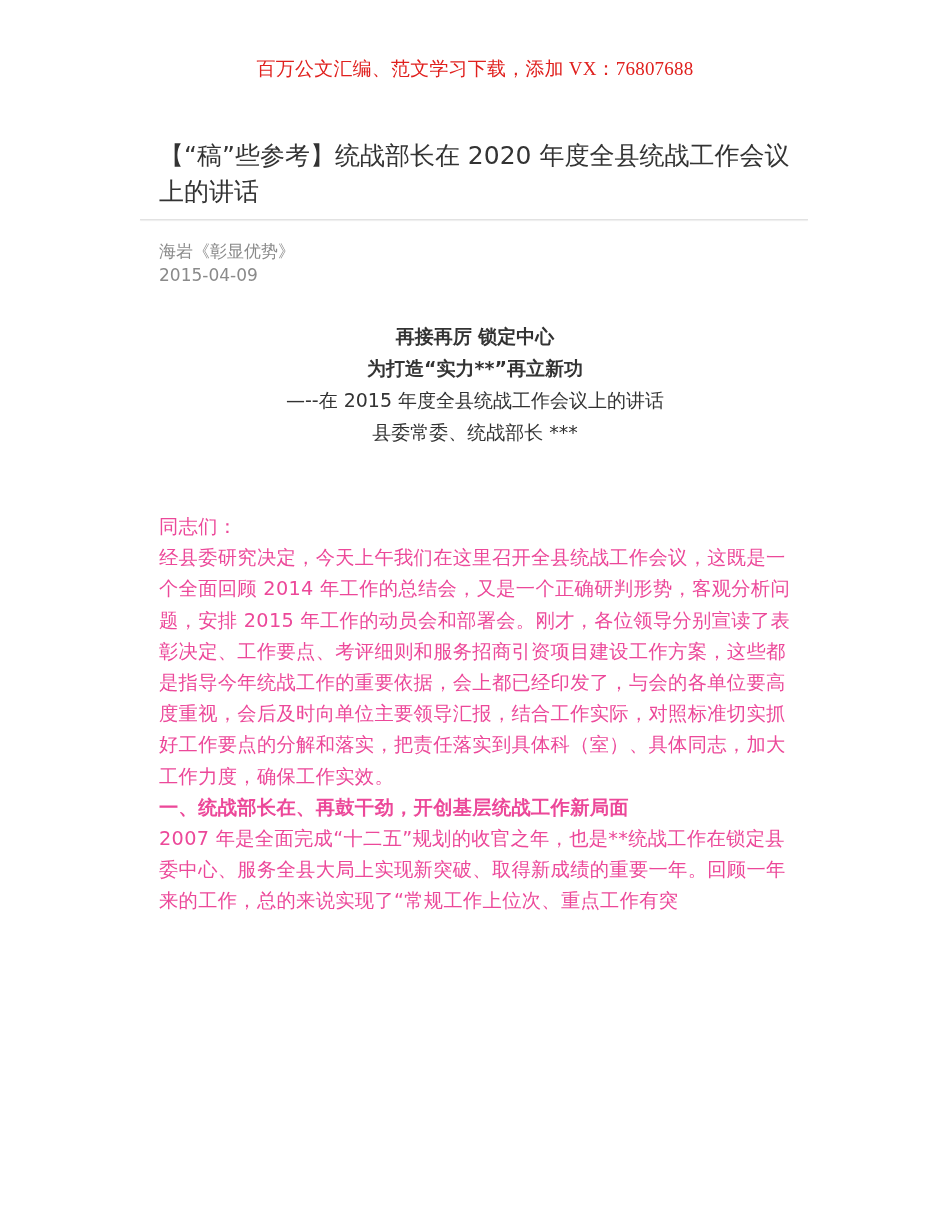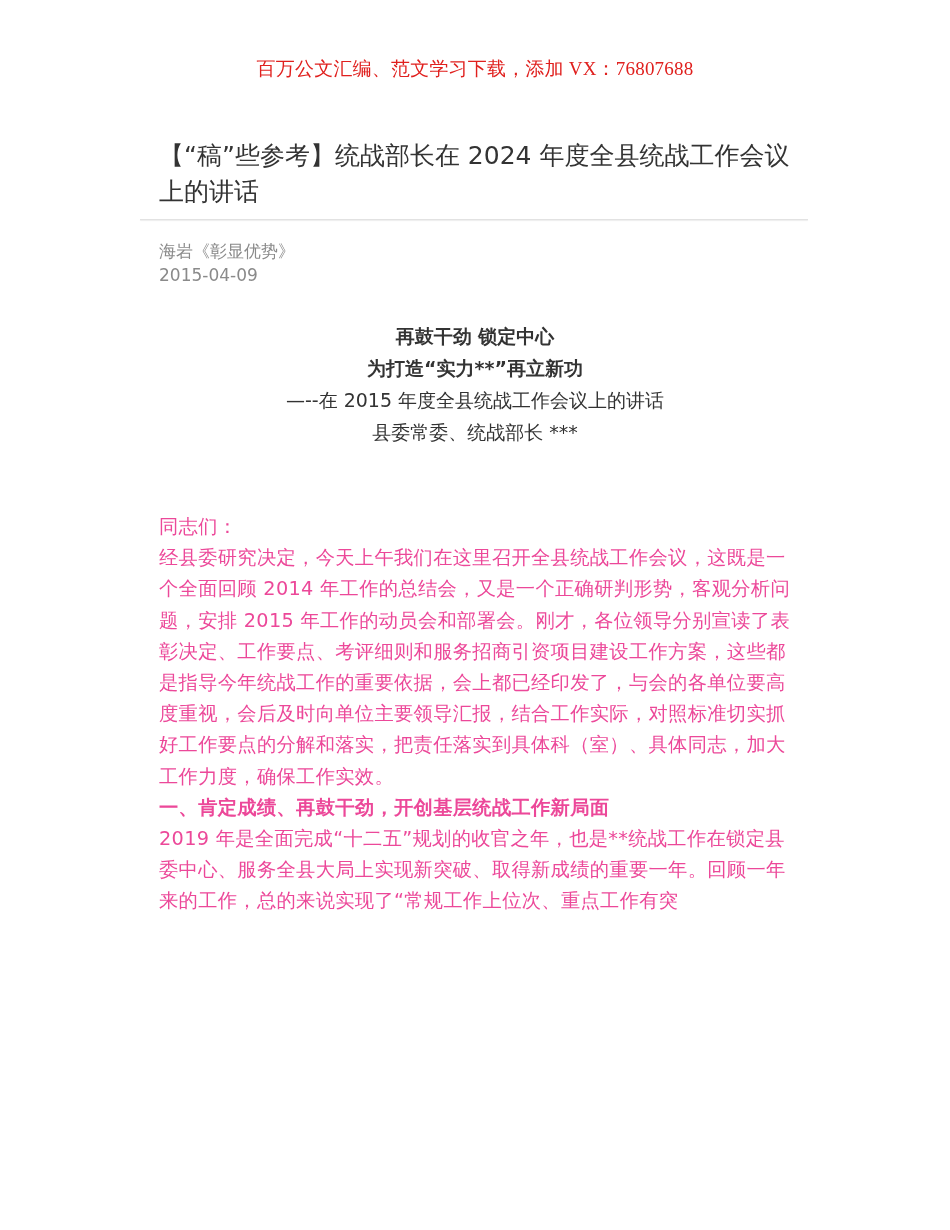--- a/index.html
+++ b/index.html
@@ -18,34 +18,34 @@
   .body-text { position: absolute; top: 511px; left: 159px; width: 636px;
                font-size: 19.3px; line-height: 31.2px; color: #ec4899; letter-spacing: 0.3px; }
   .body-text p { margin: 0; }
   .body-text .h { font-weight: bold; }
 </style>
 </head>
 <body>
 
 <div class="banner">百万公文汇编、范文学习下载，添加 VX：76807688</div>
 
-<h1 class="title" style="margin:0;font-weight:normal;">【“稿”些参考】统战部长在 2024 年度全县统战工作会议上的讲话</h1>
+<h1 class="title" style="margin:0;font-weight:normal;">【“稿”些参考】统战部长在 2020 年度全县统战工作会议上的讲话</h1>
 
 <div class="divider"></div>
 
 <div class="meta">
   <div>海岩《彰显优势》</div>
   <div>2015-04-09</div>
 </div>
 
 <div class="center-block">
-  <div class="b">再鼓干劲 锁定中心</div>
+  <div class="b">再接再厉 锁定中心</div>
   <div class="b">为打造“实力**”再立新功</div>
   <div>—--在 2015 年度全县统战工作会议上的讲话</div>
   <div>县委常委、统战部长 ***</div>
 </div>
 
 <div class="body-text">
   <p>同志们：</p>
   <p>经县委研究决定，今天上午我们在这里召开全县统战工作会议，这既是一个全面回顾 2014 年工作的总结会，又是一个正确研判形势，客观分析问题，安排 2015 年工作的动员会和部署会。刚才，各位领导分别宣读了表彰决定、工作要点、考评细则和服务招商引资项目建设工作方案，这些都是指导今年统战工作的重要依据，会上都已经印发了，与会的各单位要高度重视，会后及时向单位主要领导汇报，结合工作实际，对照标准切实抓好工作要点的分解和落实，把责任落实到具体科（室）、具体同志，加大工作力度，确保工作实效。</p>
-  <p class="h">一、肯定成绩、再鼓干劲，开创基层统战工作新局面</p>
-  <p>2019 年是全面完成“十二五”规划的收官之年，也是**统战工作在锁定县委中心、服务全县大局上实现新突破、取得新成绩的重要一年。回顾一年来的工作，总的来说实现了“常规工作上位次、重点工作有突</p>
+  <p class="h">一、统战部长在、再鼓干劲，开创基层统战工作新局面</p>
+  <p>2007 年是全面完成“十二五”规划的收官之年，也是**统战工作在锁定县委中心、服务全县大局上实现新突破、取得新成绩的重要一年。回顾一年来的工作，总的来说实现了“常规工作上位次、重点工作有突</p>
 </div>
 
 </body></html>

